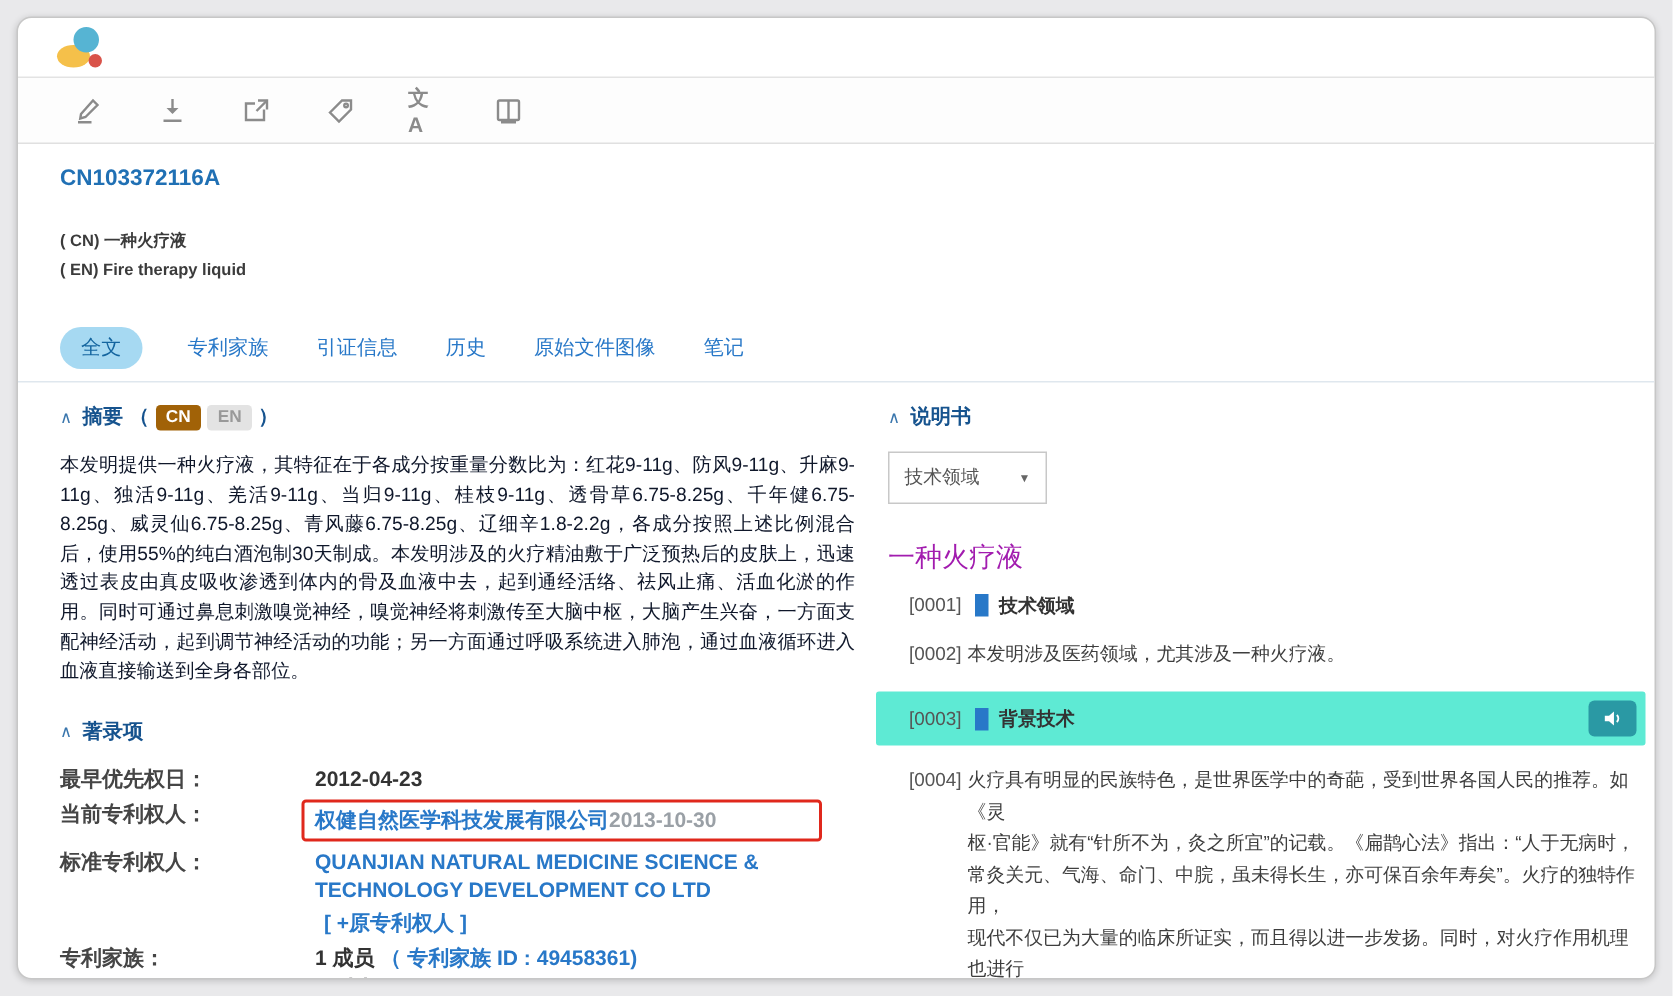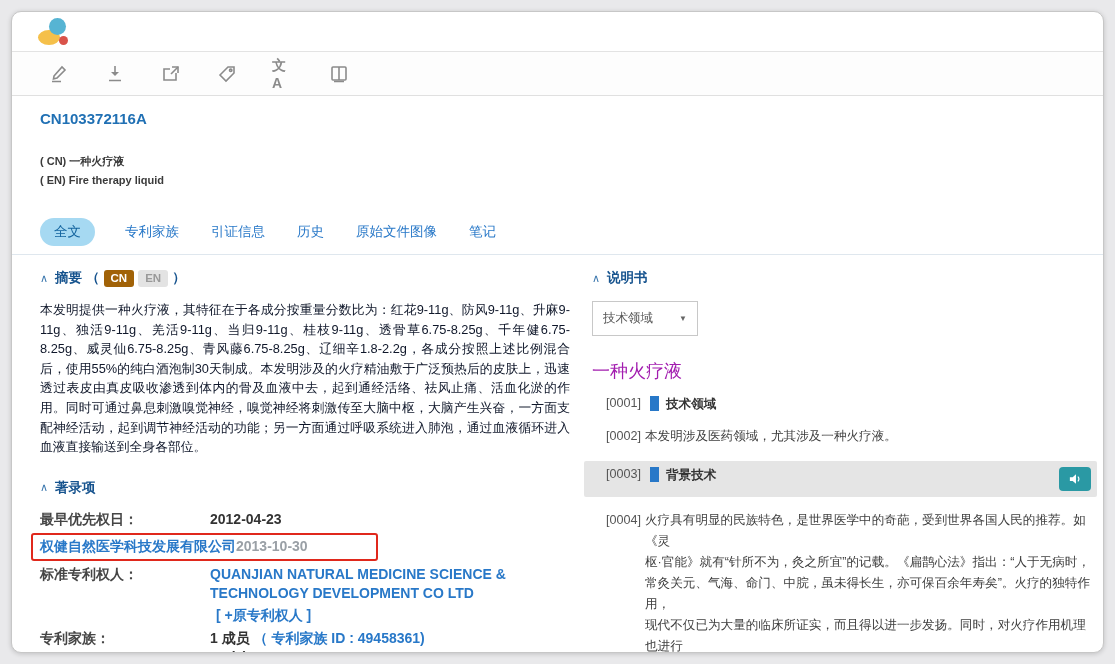--- a/index.html
+++ b/index.html
@@ -66,21 +66,21 @@
   .dropdown { margin-top:14px; width:106px; border:1px solid #c8c8c8; background:#fff; display:inline-flex; align-items:center; justify-content:space-between; padding:8px 10px; font-size:12.5px; color:#555; cursor:pointer; }
   .dd-caret { font-size:8px; color:#666; margin-left:12px; }
   .doc-title { margin-top:23px; font-size:18px; color:#a21caf; }
   .para { font-size:12.6px; color:#3e3e3e; }
   .para-head { margin-top:13px; padding-left:14px; display:flex; align-items:flex-start; }
   .pnum { color:#555; margin-right:4px; white-space:nowrap; }
   .sq { display:inline-block; width:9px; height:15px; background:#2878c8; margin:0 7px 0 5px; }
   .phead-text { font-weight:bold; color:#333; }
   .para-body { margin-top:13px; padding-left:14px; display:flex; line-height:21px; }
   .para-body .ptext { white-space:pre-line; flex:1; }
-  .band { margin-top:14px; margin-left:-8px; margin-right:-4px; background:#e5e5e5; border-radius:2px; padding:6px 6px 6px 22px; display:flex; align-items:flex-start; }
+  .band { margin-top:14px; margin-left:-8px; margin-right:-4px; background:#5eead4; border-radius:2px; padding:6px 6px 6px 22px; display:flex; align-items:center; }
   .audio-btn { margin-left:auto; width:32px; height:24px; background:#2a99a4; border:none; border-radius:4px; display:inline-flex; align-items:center; justify-content:center; cursor:pointer; }
   .audio-btn svg { fill:#ffffff; stroke:none; }
 </style>
 </head>
 <body>
 
 <div class="card">
 
   <div class="logobar">
     <div class="logo">
@@ -170,20 +170,21 @@
         </div>
 
         <div class="bib-rows">
 
           <div class="bib-row">
             <span class="bib-label">最早优先权日：</span>
             <span class="bib-value">2012-04-23</span>
           </div>
 
           <div class="bib-row">
+            <span class="bib-label">当前专利权人：</span>
             <span class="bib-value">
               <span class="red-box"><a class="blue">权健自然医学科技发展有限公司</a><span class="gray-date">2013-10-30</span></span>
             </span>
           </div>
 
           <div class="bib-row">
             <span class="bib-label">标准专利权人：</span>
             <span class="bib-value">
               <a class="blue">QUANJIAN NATURAL MEDICINE SCIENCE &amp; TECHNOLOGY DEVELOPMENT CO LTD</a>
               <br>

